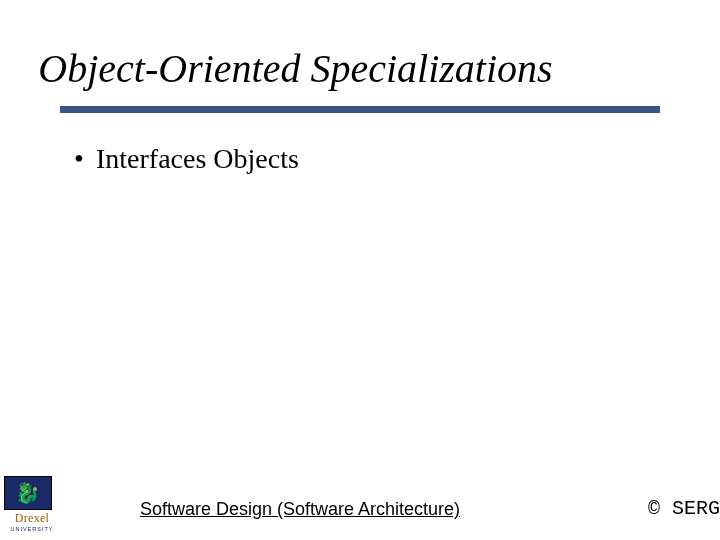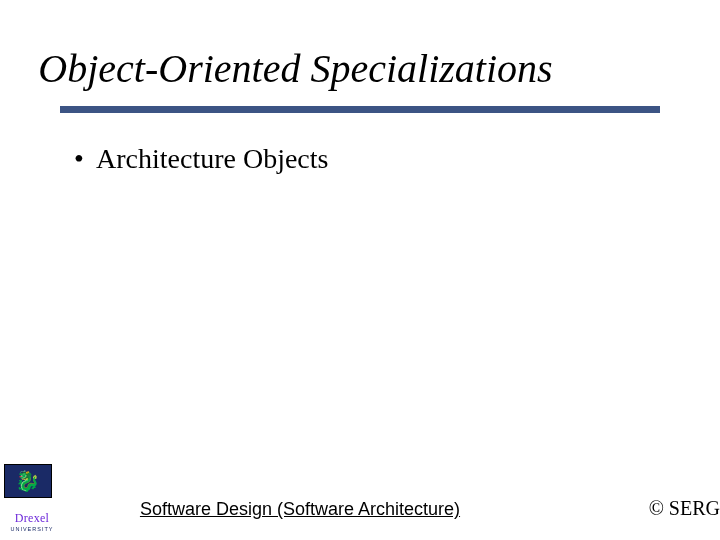--- a/index.html
+++ b/index.html
@@ -4,36 +4,36 @@
 <style>
   * { margin: 0; padding: 0; box-sizing: border-box; }
   html, body { width: 720px; height: 540px; background: #fff; font-family: "Times New Roman", Times, serif; color: #000; }
   .slide { position: relative; width: 720px; height: 540px; }
   .title { position: absolute; top: 45px; left: 0; width: 576px; text-align: center; font-style: italic; font-size: 40px; font-weight: 400; padding-left: 15px; }
   .rule { position: absolute; top: 106px; left: 60px; width: 600px; height: 7px; background: #3c5484; }
   .bullets { position: absolute; top: 140px; left: 74px; width: 580px; }
   .bullets li { list-style: none; font-size: 28px; line-height: 1.35; margin-bottom: 2px; }
   .bullet-dot { display: inline-block; width: 22px; }
   .footer-title { position: absolute; left: 0; width: 600px; bottom: 20px; text-align: center; font-family: Arial, Helvetica, sans-serif; font-size: 18px; text-decoration: underline; }
-  .footer-copy { position: absolute; right: 0; bottom: 20px; font-family: Liberation Serif, serif; font-size: 20px; }
+  .footer-copy { position: absolute; right: 0; bottom: 20px; font-family: Liberation Mono, monospace; font-size: 20px; }
   .logo { position: absolute; left: 4px; bottom: 8px; width: 56px; }
   .logo-box { width: 48px; height: 34px; background: #1a2a66; border: 1px solid #000; display: flex; align-items: center; justify-content: center; }
   .dragon { font-size: 20px; color: #d9a400; line-height: 1; }
-  .logo-label { font-family: "Times New Roman", serif; font-size: 12px; color: #6d28d9; text-align: center; letter-spacing: 0.3px; margin-top: 13px; }
+  .logo-label { font-family: "Times New Roman", serif; font-size: 12px; color: #a16207; text-align: center; letter-spacing: 0.3px; margin-top: 1px; }
   .logo-sub { font-family: Arial, sans-serif; font-size: 5.5px; color: #1a2a66; text-align: center; letter-spacing: 1px; }
 </style>
 </head>
 <body>
 
 <div class="slide">
   <div class="title">Object-Oriented Specializations</div>
   <div class="rule"></div>
 
   <ul class="bullets">
-    <li><span class="bullet-dot">•</span><span>Architecture Objects</span></li>
+    <li><span class="bullet-dot">•</span><span>Interfaces Objects</span></li>
   </ul>
 
   <div class="logo">
     <div class="logo-box">
       <span class="dragon">🐉</span>
     </div>
     <div class="logo-label">Drexel</div>
     <div class="logo-sub">UNIVERSITY</div>
   </div>
 

